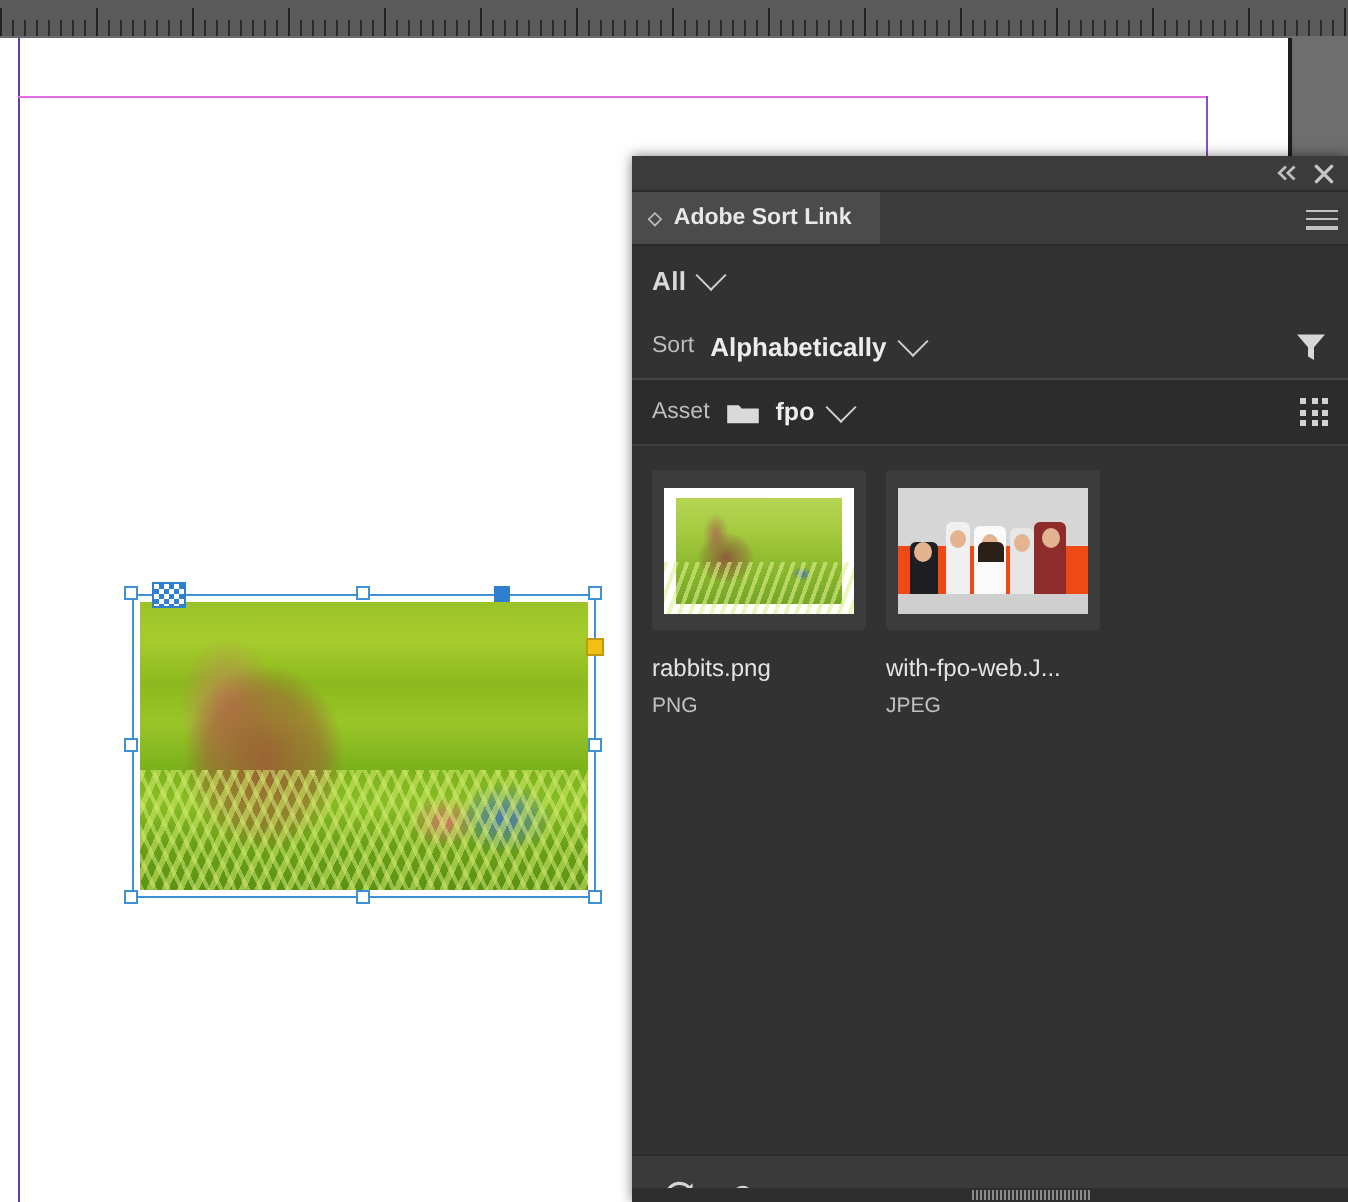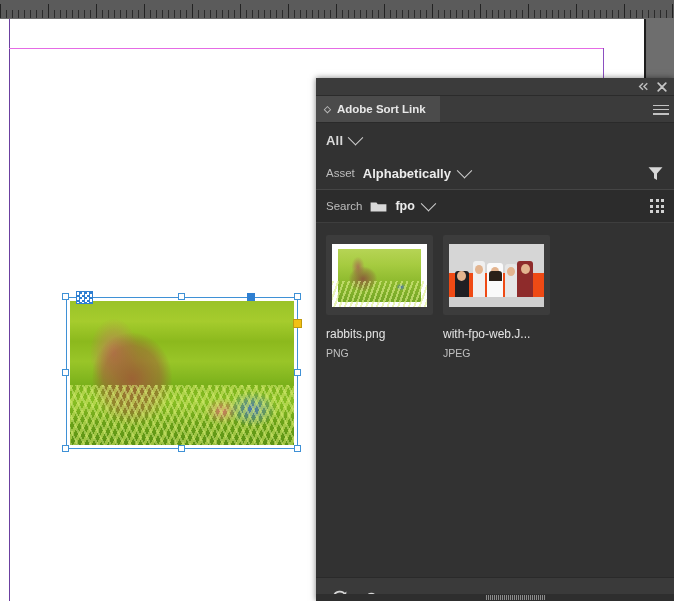--- a/index.html
+++ b/index.html
@@ -393,31 +393,31 @@
     </div>
 
     <div class="panel-body">
 
       <div class="row row-search">
         <span class="filter-all">All</span>
         <span class="chev"></span>
       </div>
 
       <div class="row row-sort">
-        <span class="sort-label">Asset</span>
+        <span class="sort-label">Sort</span>
         <span class="sort-value">Alphabetically</span>
         <span class="chev"></span>
         <span class="spacer"></span>
         <svg class="svg-ico" width="17" height="17" viewBox="0 0 17 17">
           <path d="M1.5 2.2 H15.5 L10 8.6 V15 L7 13.2 V8.6 Z" fill="#d7d7d7"></path>
         </svg>
       </div>
 
       <div class="row row-inside">
-        <span class="inside-label">Search</span>
+        <span class="inside-label">Asset</span>
         <svg class="svg-ico" width="17" height="13" viewBox="0 0 17 13">
           <path d="M0.6 2.6 H6.4 L7.8 4.2 H16.4 V11.6 H0.6 Z" fill="#d9d9d9"></path>
         </svg>
         <span class="folder-name">fpo</span>
         <span class="chev"></span>
         <span class="spacer"></span>
         <span class="grid-toggle">
           <span></span>
             <span></span>
             <span></span>

